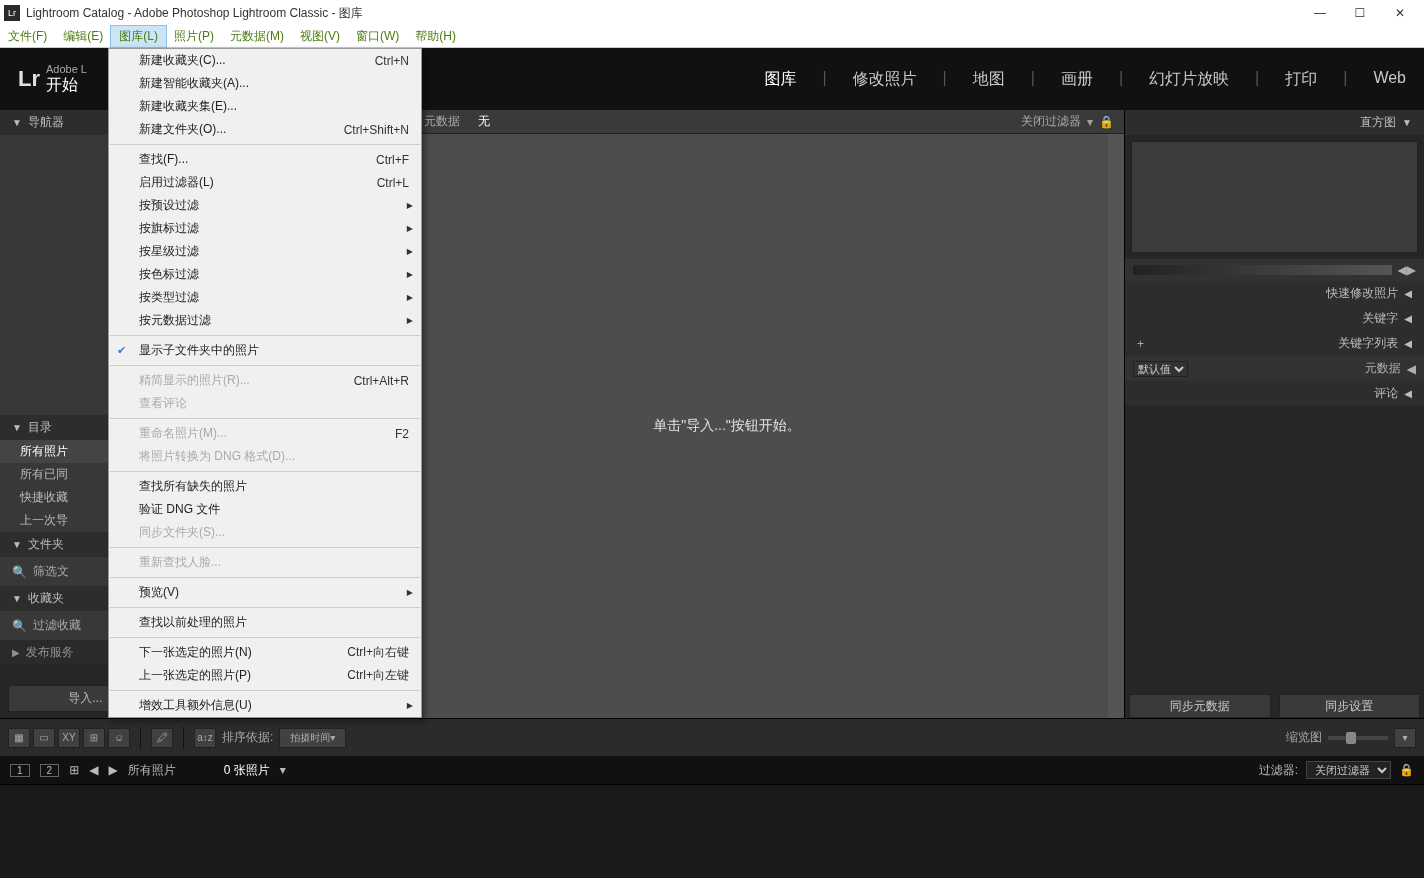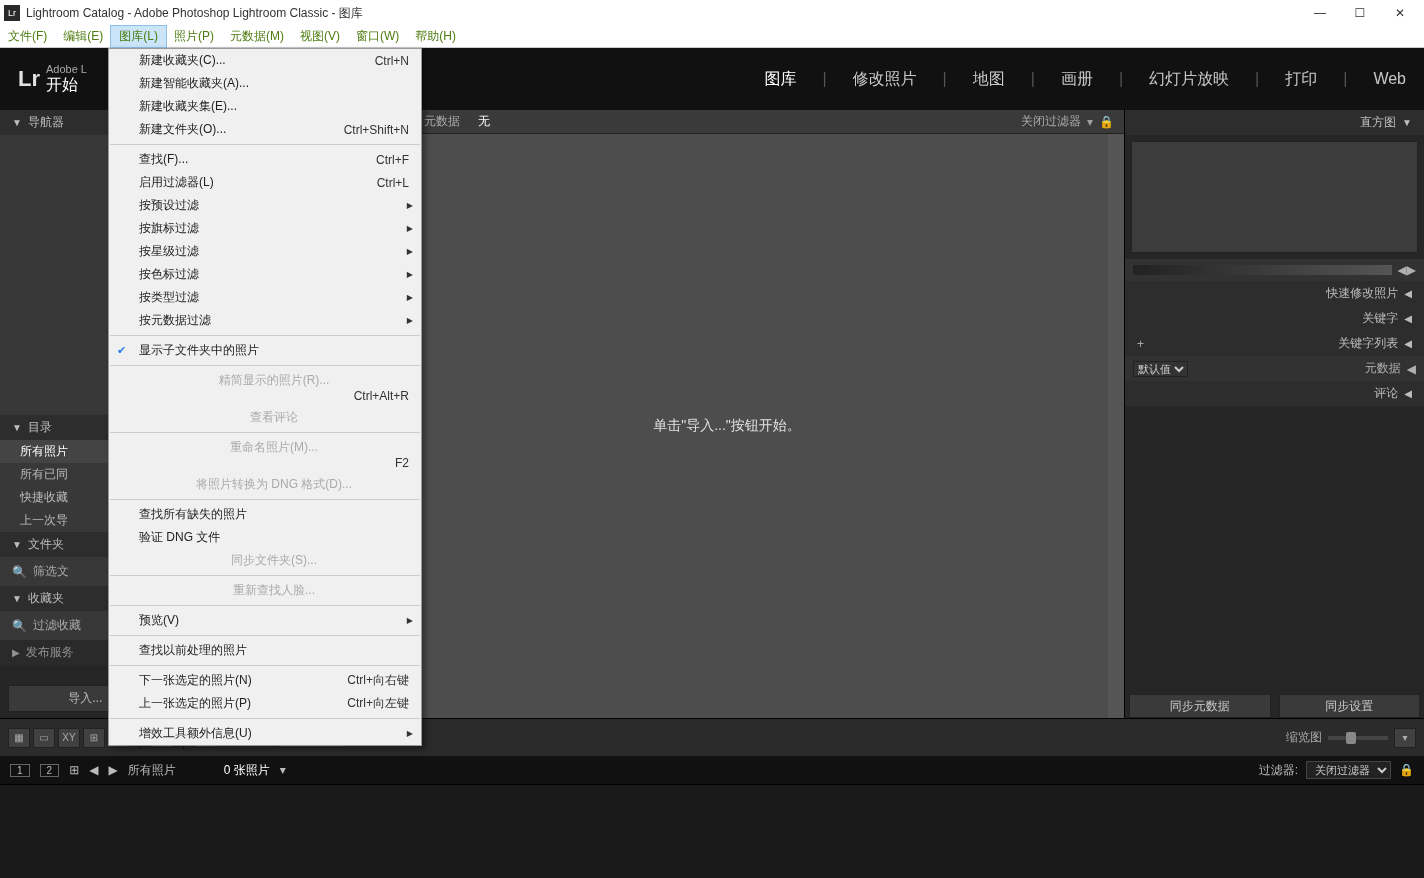--- a/index.html
+++ b/index.html
@@ -9,21 +9,21 @@
 .titlebar .app-icon { width: 16px; height: 16px; background: #2a2a2a; color: #fff; font-size: 9px; display: flex; align-items: center; justify-content: center; margin-right: 6px; }
 .titlebar .wnd-controls { margin-left: auto; display: flex; }
 .titlebar .wnd-controls span { width: 40px; height: 26px; display: flex; align-items: center; justify-content: center; font-size: 12px; }
 
 .menubar { height: 22px; background: #fff; display: flex; align-items: center; font-size: 12px; color: #4d7c0f; border-bottom: 1px solid #ccc; }
 .menubar .mitem { padding: 2px 8px; cursor: default; }
 .menubar .mitem.active { background: #cce4f7; outline: 1px solid #8cc0e8; }
 
 .brandbar { height: 62px; background: #111; display: flex; align-items: center; padding: 0 18px; }
 .brandbar .logo { color: #e0e0e0; font-size: 22px; font-weight: bold; margin-right: 6px; }
-.modules { margin-left: auto; display: flex; gap: 26px; font-size: 16px; color: #c8c8c8; align-items: center; }
+.modules { margin-left: auto; display: flex; gap: 26px; font-size: 16px; color: #c8c8c8; }
 .modules span.sep { color: #555; }
 .modules .mod.active { color: #fff; }
 
 .main { display: flex; height: calc(878px - 26px - 22px - 62px - 38px - 28px - 94px); position: relative; }
 .leftcol { width: 330px; background: #262626; display: flex; flex-direction: column; border-right: 1px solid #000; }
 .panel-hdr { background: #2d2d2d; color: #bdbdbd; font-size: 12px; padding: 4px 12px; display: flex; align-items: center; gap: 6px; cursor: default; }
 .panel-hdr .tri { font-size: 10px; }
 .panel-body { background: #383838; padding: 0; font-size: 12px; color: #aaa; }
 .leftcol .nav-body { height: 280px; }
 .leftcol .catalog-list div { padding: 3px 20px; color: #bbb; }
@@ -58,21 +58,21 @@
 .statusbar { height:28px; background:#111; display:flex; align-items:center; font-size:12px; color:#bbb; padding:0 10px; gap:10px; }
 .statusbar .page { border:1px solid #666; padding:0 6px; font-size:10px; }
 .statusbar .right { margin-left:auto; display:flex; align-items:center; gap:8px;}
 .statusbar select { background:#222; color:#ccc; border:1px solid #444; font-size:11px; padding:1px 4px;}
 
 .filmstrip { height:94px; background:#1a1a1a; border-top:1px solid #000; }
 
 .dropdown-menu { position:absolute; top:48px; left:108px; width:314px; background:#f0f0f0; border:1px solid #999; box-shadow:3px 3px 6px rgba(0,0,0,.4); font-size:12px; color:#222; z-index:10; }
 .dropdown-menu .ditem { display:flex; align-items:center; padding:3px 12px 3px 30px; position:relative; }
 .dropdown-menu .ditem .shortcut { margin-left:auto; color:#333; }
-.dropdown-menu .ditem.disabled { color:#aaa;flex-direction:column; }
+.dropdown-menu .ditem.disabled { color:#aaa; }
 .dropdown-menu .ditem.sub::after { content:"▶"; font-size:8px; position:absolute; right:8px; color:#333; }
 .dropdown-menu .dsep { height:1px; background:#ccc; margin:3px 1px; }
 .dropdown-menu .ditem .check { position:absolute; left:8px; color:#2a7de1; font-size:11px; }
 
 .bottom-btns { display:flex; gap:8px; padding:0 4px; }
 .bottom-btns button { flex:1; height:24px; background:#3a3a3a; border:1px solid #222; color:#ccc; font-size:12px;}
 
 select.small { background:#333; color:#ccc; border:1px solid #222; font-size:11px; }
 </style>
 </head>

